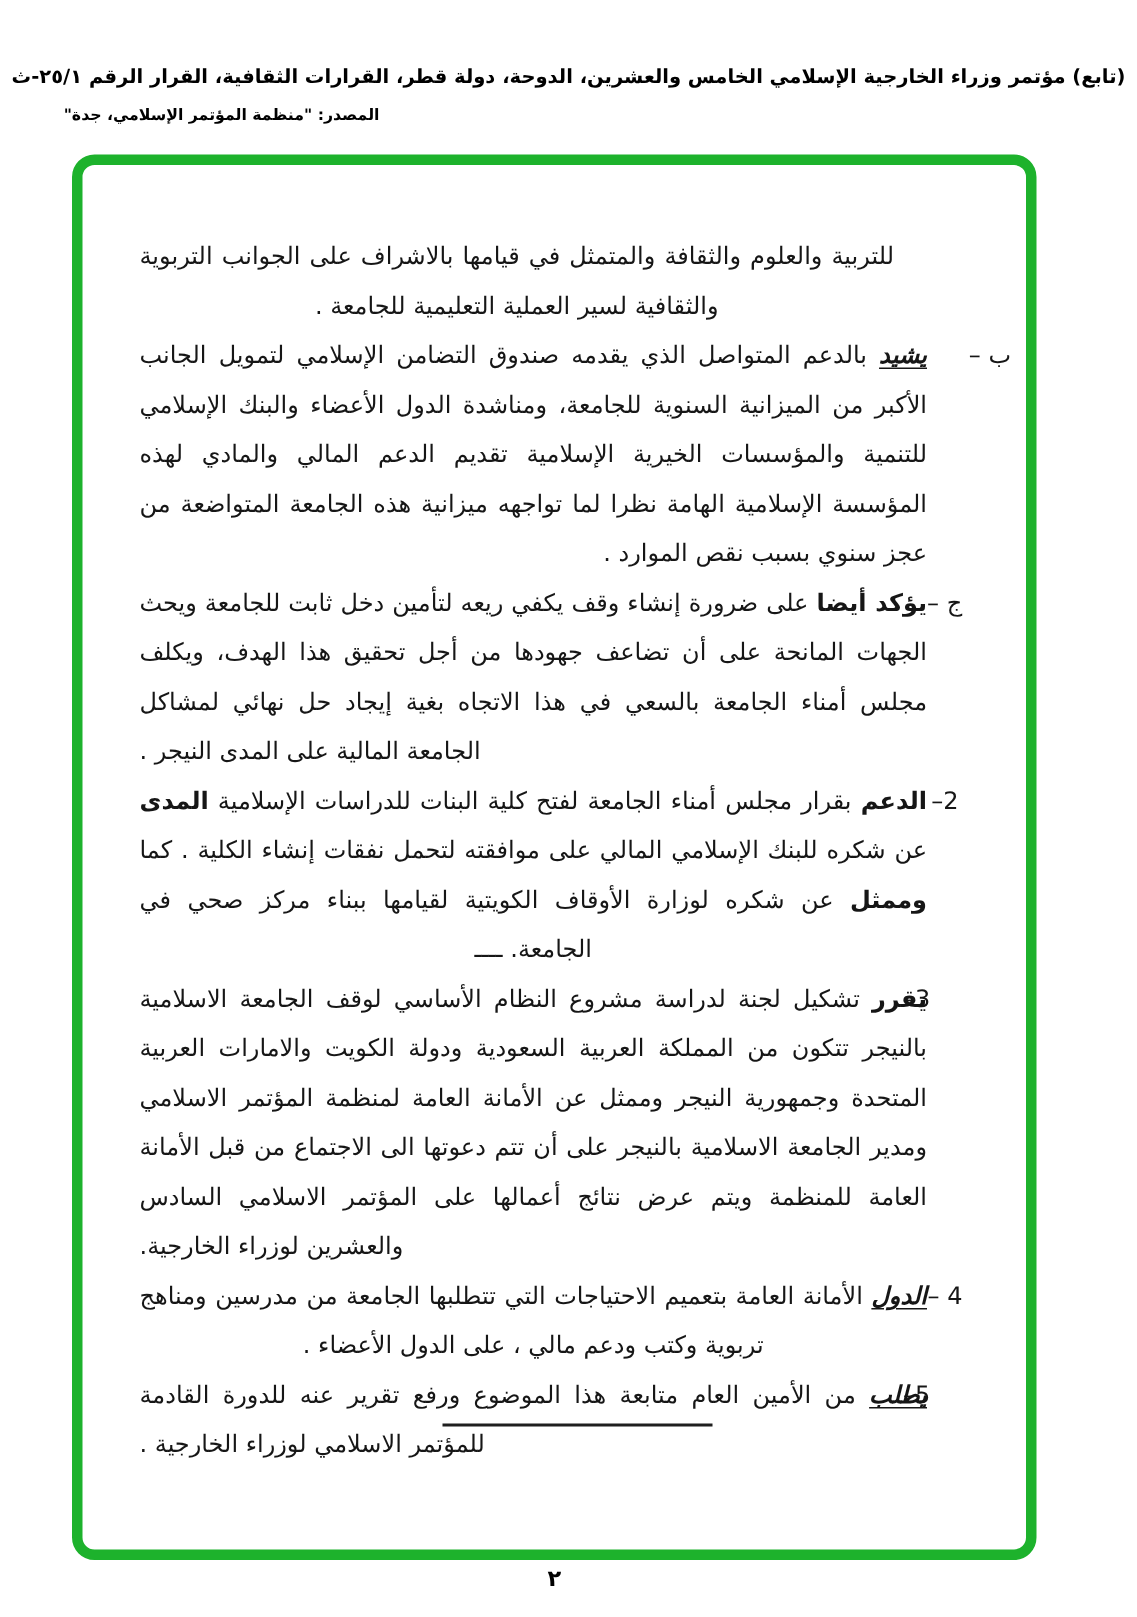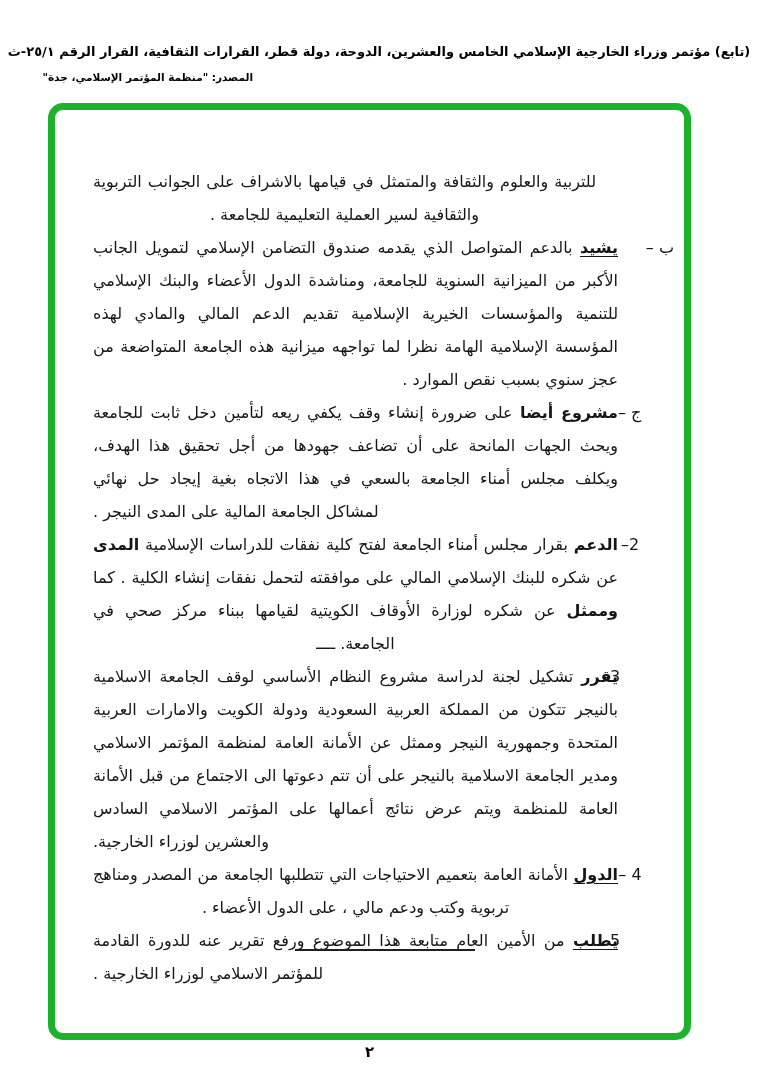--- a/index.html
+++ b/index.html
@@ -21,37 +21,37 @@
   }
   
   .frame{
     position:absolute;left:48px;top:103px;
     width:643px;height:937px;box-sizing:border-box;
     border:7px solid #1db22c;border-radius:15px;
     background:transparent;
   }
   
   .content{
-    position:absolute;left:93px;top:165px;width:525px;
+    position:absolute;left:93px;top:154px;width:525px;
     direction:rtl;text-align:justify;
     font-size:16px;line-height:33px;color:#161616;
   }
   .item{position:relative;margin:0;}
   .item .marker{
     position:absolute;top:0;width:56px;direction:rtl;text-align:right;
     font-size:16px;color:#161616;
   }
   .m-let{right:-56px;}
   .m-num{right:-40px;}
   .intro{padding-right:22px;}
   .last-c{text-align-last:center;}
   .last-l{text-align-last:left;}
   .last-r{text-align-last:right;}
   .seg-b{font-weight:bold;}
-  .seg-u{text-decoration:underline;text-underline-offset:3px;}
+  .seg-u{text-decoration:underline;text-underline-offset:3px;font-style:italic;}
   
   .sep{
     position:absolute;left:295px;top:949px;width:180px;height:2px;
     background:#1f1f1f;
   }
   .pagenum{
     position:absolute;left:48px;top:1043px;width:643px;
     text-align:center;font-weight:bold;font-size:15px;color:#000;
     direction:rtl;
   }
@@ -66,33 +66,33 @@
 
 <div class="content">
 
   <p class="item intro last-c"><span>للتربية والعلوم والثقافة والمتمثل في قيامها بالاشراف على الجوانب التربوية والثقافية لسير العملية التعليمية للجامعة .</span></p>
 
   <p class="item last-r">
     <span class="marker m-let">ب –</span><span><span class="seg-b seg-u">يشيد</span><span> بالدعم المتواصل الذي يقدمه صندوق التضامن الإسلامي لتمويل الجانب الأكبر من الميزانية السنوية للجامعة، ومناشدة الدول الأعضاء والبنك الإسلامي للتنمية والمؤسسات الخيرية الإسلامية تقديم الدعم المالي والمادي لهذه المؤسسة الإسلامية الهامة نظرا لما تواجهه ميزانية هذه الجامعة المتواضعة من عجز سنوي بسبب نقص الموارد .</span></span>
   </p>
 
   <p class="item last-l">
-    <span class="marker m-let">ج –</span><span><span class="seg-b">مشروع أيضا</span><span> على ضرورة إنشاء وقف يكفي ريعه لتأمين دخل ثابت للجامعة ويحث الجهات المانحة على أن تضاعف جهودها من أجل تحقيق هذا الهدف، ويكلف مجلس أمناء الجامعة بالسعي في هذا الاتجاه بغية إيجاد حل نهائي لمشاكل الجامعة المالية على المدى النيجر .</span></span>
+    <span class="marker m-let">ج –</span><span><span class="seg-b">يؤكد أيضا</span><span> على ضرورة إنشاء وقف يكفي ريعه لتأمين دخل ثابت للجامعة ويحث الجهات المانحة على أن تضاعف جهودها من أجل تحقيق هذا الهدف، ويكلف مجلس أمناء الجامعة بالسعي في هذا الاتجاه بغية إيجاد حل نهائي لمشاكل الجامعة المالية على المدى النيجر .</span></span>
   </p>
 
   <p class="item last-c">
-    <span class="marker m-num">2–</span><span><span class="seg-b">الدعم</span><span> بقرار مجلس أمناء الجامعة لفتح كلية نفقات للدراسات الإسلامية </span><span class="seg-b">المدى</span><span> عن شكره للبنك الإسلامي المالي على موافقته لتحمل نفقات إنشاء الكلية . كما </span><span class="seg-b">وممثل</span><span> عن شكره لوزارة الأوقاف الكويتية لقيامها ببناء مركز صحي في الجامعة. ــــ</span></span>
+    <span class="marker m-num">2–</span><span><span class="seg-b">الدعم</span><span> بقرار مجلس أمناء الجامعة لفتح كلية البنات للدراسات الإسلامية </span><span class="seg-b">المدى</span><span> عن شكره للبنك الإسلامي المالي على موافقته لتحمل نفقات إنشاء الكلية . كما </span><span class="seg-b">وممثل</span><span> عن شكره لوزارة الأوقاف الكويتية لقيامها ببناء مركز صحي في الجامعة. ــــ</span></span>
   </p>
 
   <p class="item last-l">
     <span class="marker m-num">3–</span><span><span class="seg-b">يقرر</span><span> تشكيل لجنة لدراسة مشروع النظام الأساسي لوقف الجامعة الاسلامية بالنيجر تتكون من المملكة العربية السعودية ودولة الكويت والامارات العربية المتحدة وجمهورية النيجر وممثل عن الأمانة العامة لمنظمة المؤتمر الاسلامي ومدير الجامعة الاسلامية بالنيجر على أن تتم دعوتها الى الاجتماع من قبل الأمانة العامة للمنظمة ويتم عرض نتائج أعمالها على المؤتمر الاسلامي السادس والعشرين لوزراء الخارجية.</span></span>
   </p>
 
   <p class="item last-c">
-    <span class="marker m-num">4 –</span><span><span class="seg-b seg-u">الدول</span><span> الأمانة العامة بتعميم الاحتياجات التي تتطلبها الجامعة من المصدر ومناهج تربوية وكتب ودعم مالي ، على الدول الأعضاء .</span></span>
+    <span class="marker m-num">4 –</span><span><span class="seg-b seg-u">الدول</span><span> الأمانة العامة بتعميم الاحتياجات التي تتطلبها الجامعة من مدرسين ومناهج تربوية وكتب ودعم مالي ، على الدول الأعضاء .</span></span>
   </p>
 
   <p class="item last-l">
     <span class="marker m-num">5–</span><span><span class="seg-b seg-u">يطلب</span><span> من الأمين العام متابعة هذا الموضوع ورفع تقرير عنه للدورة القادمة للمؤتمر الاسلامي لوزراء الخارجية .</span></span>
   </p>
 
 </div>
 
 <div class="sep"></div>
 <div class="pagenum">٢</div>

